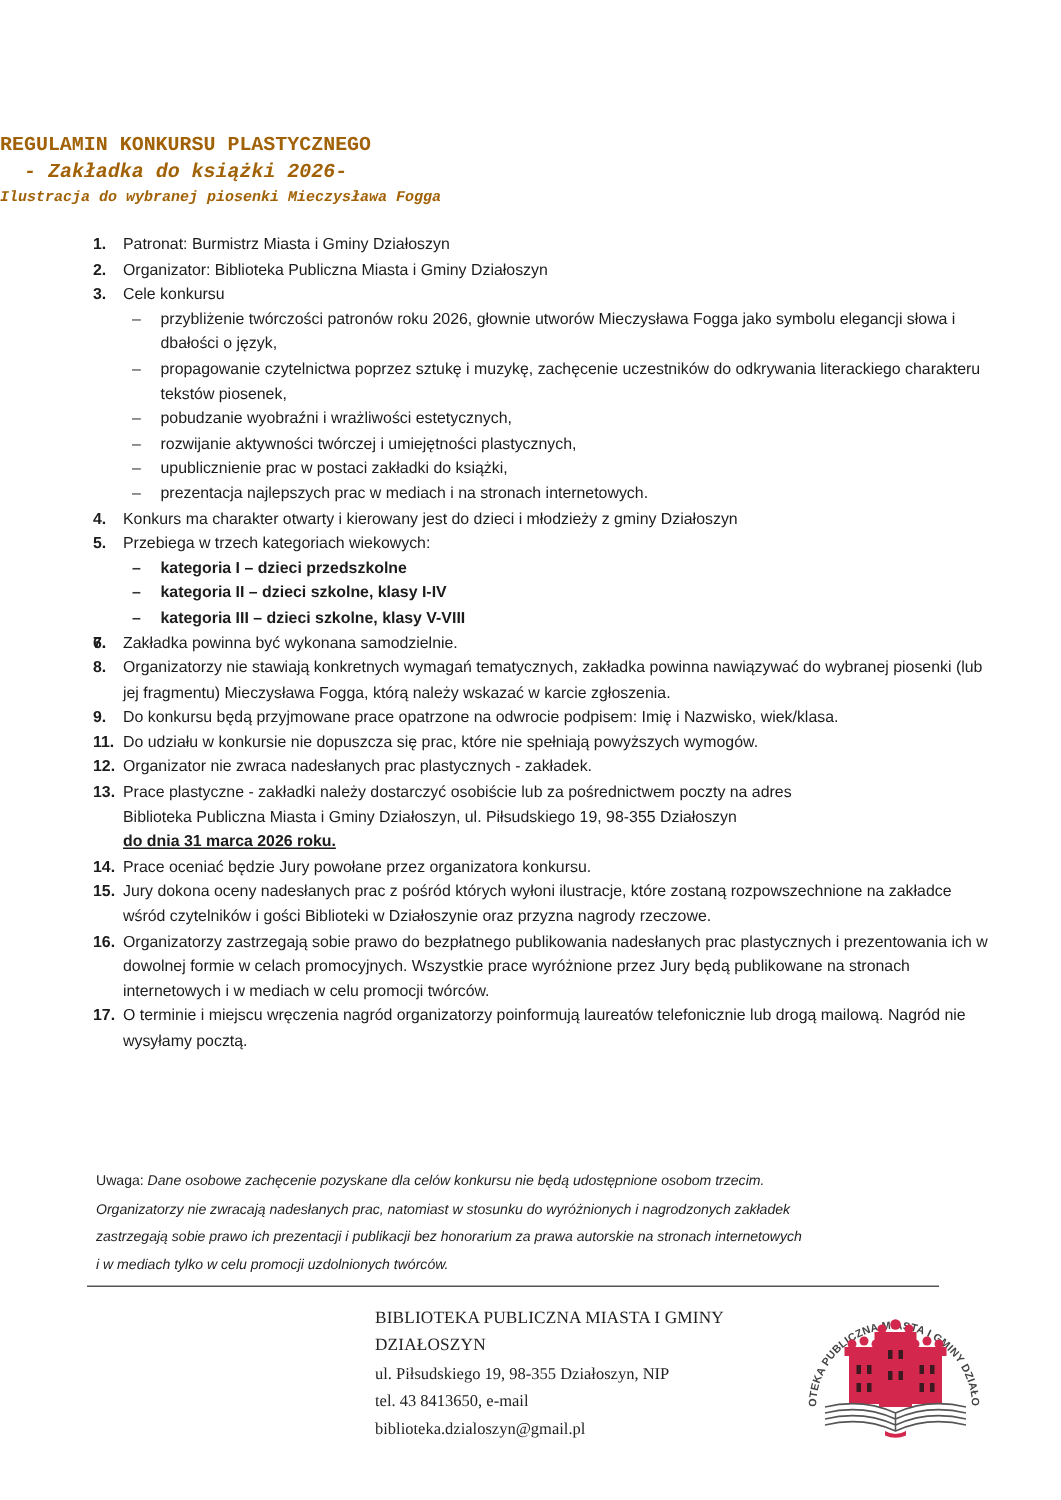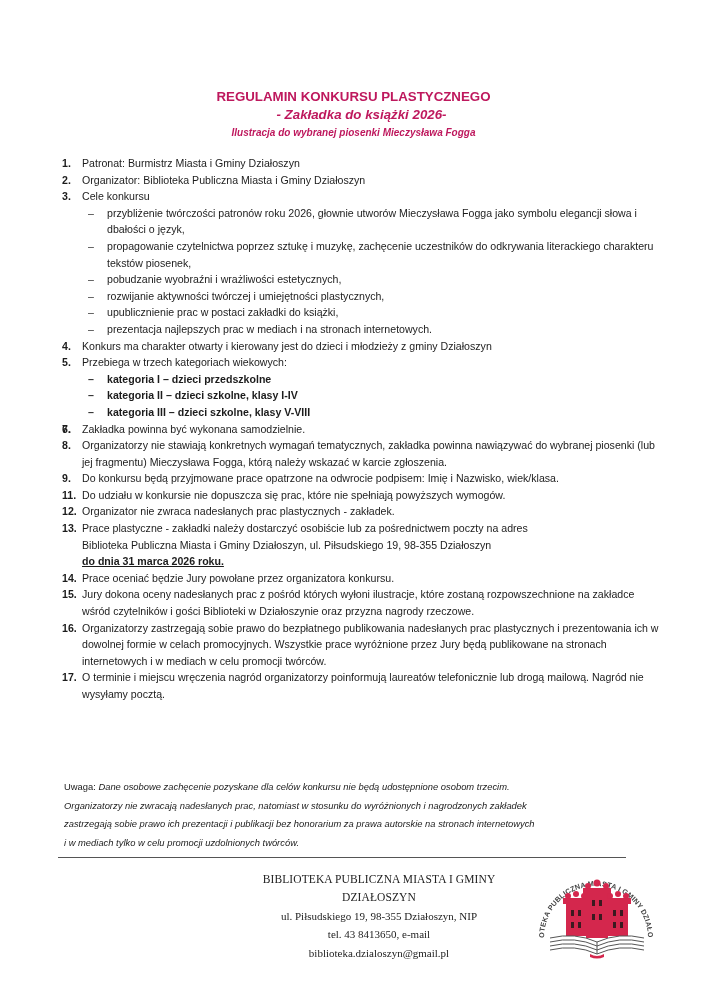--- a/index.html
+++ b/index.html
@@ -1,40 +1,40 @@
 <!DOCTYPE html>
 <html><head>
 <meta charset="utf-8">
 <style>
   html, body { margin: 0; padding: 0; background: #ffffff; }
   body { width: 707px; height: 1000px; position: relative; overflow: hidden; color: #1a1a1a; }
   .page { position: absolute; left: 0; top: 0; width: 707px; height: 1000px; }
 
-  .title-block { position: absolute; top: 88px; left: 0; width: 707px; text-align: center;
-    font-family: Liberation Sans, sans-serif; color: #be185d; }
+  .title-block { position: absolute; top: 88px; left: 0; width: 707px; text-align: left;
+    font-family: Liberation Mono, monospace; color: #a16207; }
   .title-block .t1 { font-weight: bold; font-size: 13.3px; line-height: 18px; }
   .title-block .t2 { font-weight: bold; font-style: italic; font-size: 13.3px; line-height: 18px; padding-left: 16px; }
   .title-block .t3 { font-weight: bold; font-style: italic; font-size: 10px; line-height: 18px; }
 
   .rules { position: absolute; top: 155px; left: 62px; width: 600px;
     font-family: "Liberation Sans", sans-serif; font-size: 10.6px; line-height: 16.6px; color: #1c1c1c; }
   .item { position: relative; padding-left: 20px; }
   .item .num { position: absolute; left: 0; top: 0; font-weight: bold; }
   .sub { position: relative; padding-left: 45px; }
   .sub .dash { position: absolute; left: 26px; top: 0; color: #333; }
   .bold { font-weight: bold; }
   .ul { text-decoration: underline; font-weight: bold; }
 
   .note { position: absolute; top: 778px; left: 64px; width: 600px;
     font-family: "Liberation Sans", sans-serif; font-size: 9.4px; line-height: 18.5px; color: #222; }
   .note i { font-style: italic; }
 
   .separator { position: absolute; top: 857px; left: 58px; width: 568px; height: 0; border-top: 1.5px solid #555; }
 
-  .footer-addr { position: absolute; top: 870px; left: 250px; width: 258px; text-align: center;
+  .footer-addr { position: absolute; top: 870px; left: 250px; width: 258px; text-align: left;
     font-family: "Liberation Serif", serif; font-size: 11px; line-height: 18.4px; color: #222; }
   .footer-addr .lib { font-size: 11.5px; letter-spacing: 0.1px; }
 
   .logo { position: absolute; left: 530px; top: 858px; width: 130px; height: 110px; }
 </style>
 </head>
 <body>
 
 <div class="page">
 

